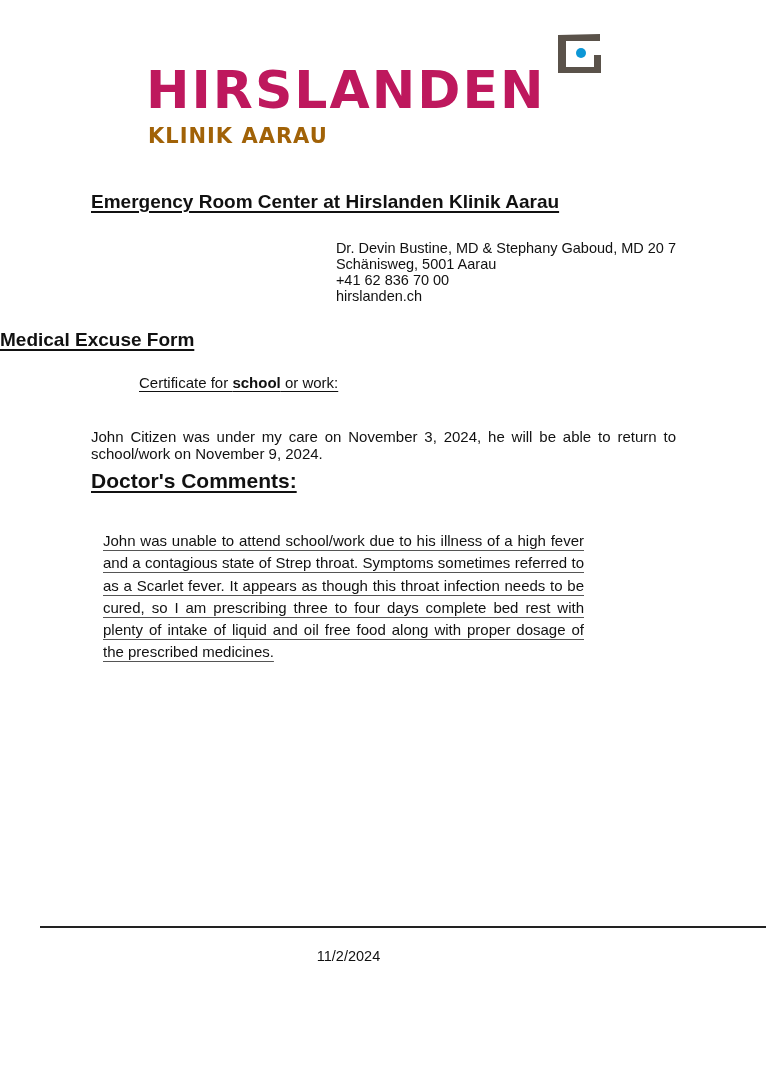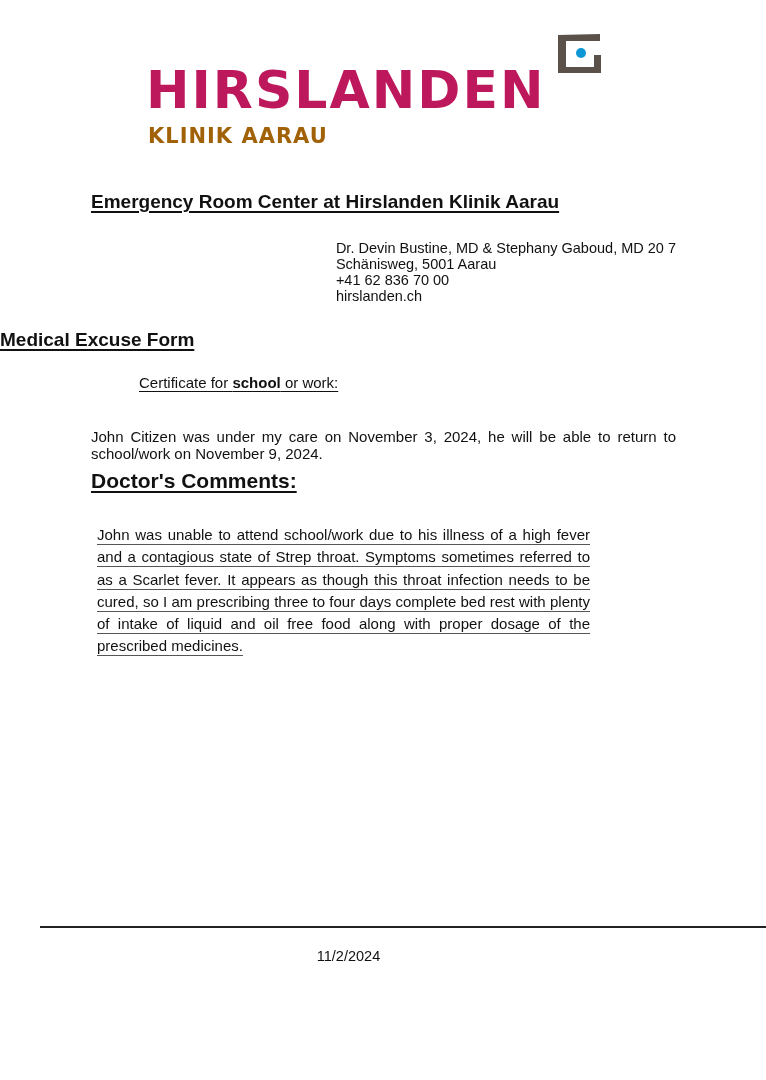--- a/index.html
+++ b/index.html
@@ -17,21 +17,21 @@
   .form-title { left:0; width:636px; top:329px; font-size:19px; font-weight:bold;
                 text-decoration:underline; text-decoration-thickness:2px; text-underline-offset:3px; }
   .cert { left:91px; top:374px; font-size:15px; text-decoration:underline; text-underline-offset:3px;margin-left:48px; }
   .cert b { font-weight:bold; }
   .care { left:91px; top:428px; width:585px; font-size:15px; line-height:17px; text-align:justify; }
   .comments-label { left:91px; top:469px; font-size:21px; font-weight:bold; text-decoration:underline;
                     text-underline-offset:3px; }
   .comments { left:91px; top:518px; width:505px; font-size:15px; line-height:22.3px;
               text-align:justify; text-decoration:underline; text-underline-offset:4px;
               text-decoration-color:#555; }
-  .comments p { margin:6px; }
+  .comments p { margin:12px; }
   .rule { left:40px; top:926px; width:726px; height:0; border-top:2px solid #222; }
   .date { left:0; width:697px; top:948px; text-align:center; font-size:14.5px; }
 </style>
 </head>
 <body>
 
 <div class="abs logo-mark">
   <svg width="50" height="44" viewBox="0 0 50 44">
     <path d="M4 4 L46 3 L46 10 L12 10 L12 36 L40 36 L40 24 L47 24 L47 42 L4 42 Z" fill="#5a524a"></path>
     <circle cx="27" cy="22" r="5" fill="#0d97d6"></circle>

